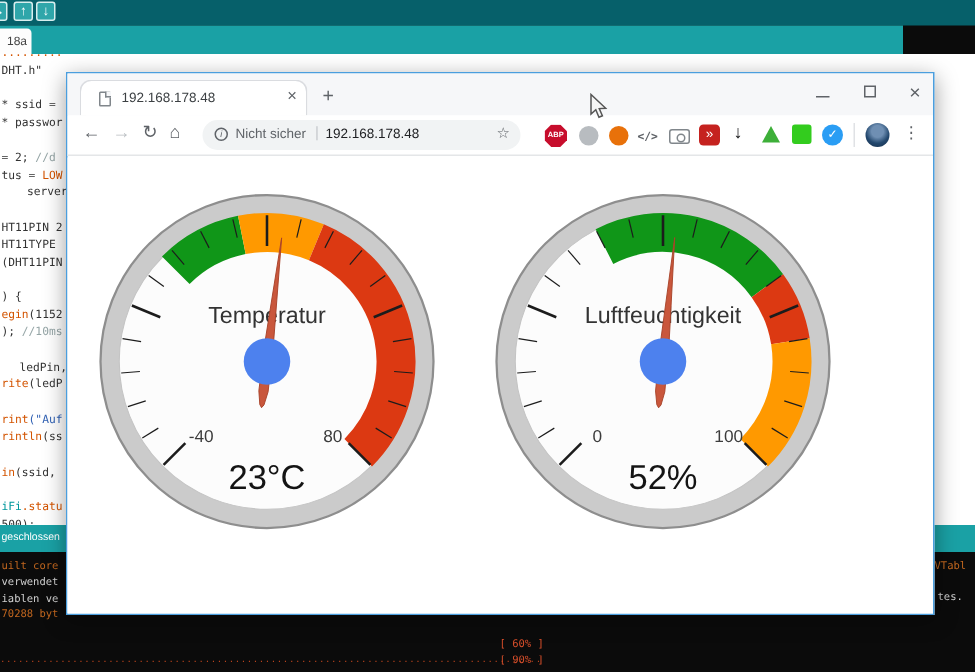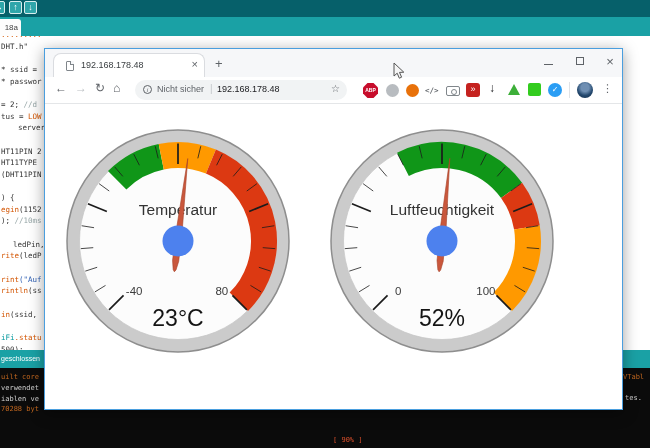--- a/index.html
+++ b/index.html
@@ -7,21 +7,21 @@
   body { font-family:"Liberation Sans", sans-serif; }
   .screen { position:relative; width:650px; height:448px; overflow:hidden; background:#0b0b0b; }
 
   
   .ide-toolbar { position:absolute; left:0; top:0; width:650px; height:17px; background:#06606a; }
   .ide-btn { position:absolute; top:1px; width:13px; height:13px; background:#2fa6aa; border:1px solid #d8eeee; border-radius:2px;
              color:#fff; font-size:9px; line-height:11px; text-align:center; }
   .ide-btn.b0 { left:-8px; }
   .ide-btn.b1 { left:9px; }
   .ide-btn.b2 { left:24px; }
-  .ide-tabstrip { position:absolute; left:0; top:17px; width:650px; height:19px; background:#1aa1a5; }
+  .ide-tabstrip { position:absolute; left:0; top:17px; width:602px; height:19px; background:#1aa1a5; }
   .ide-tab { position:absolute; left:-10px; top:2px; width:31px; height:17px; background:#fdfdfd; border-radius:3px 3px 0 0;
              font-size:8px; color:#444; line-height:17px; text-align:right; padding-right:3px; }
   .ide-editor { position:absolute; left:0; top:36px; width:650px; height:314px; background:#ffffff; }
   .code-line { position:absolute; left:1px; white-space:pre; font-family:"DejaVu Sans Mono", monospace; font-size:7.5px; line-height:9px; }
   .cp { color:#333333; } .co { color:#d35400; } .cc { color:#95a5a6; } .ct { color:#00979c; } .cs { color:#2e5fb3; }
   .ide-status { position:absolute; left:0; top:350px; width:650px; height:18px; background:#1aa1a5; color:#fff; font-size:7px; }
   .ide-status span { position:absolute; left:1px; top:5px; }
   .ide-console { position:absolute; left:0; top:368px; width:650px; height:80px; background:#0b0b0b;
                  font-family:"DejaVu Sans Mono", monospace; }
   .con-line { position:absolute; white-space:pre; font-size:7px; }
@@ -127,20 +127,21 @@
   <div class="ide-status">
     <span>geschlossen</span>
   </div>
   <div class="ide-console" id="ide-console">
       <div class="con-line con-orange" style="left: 1px; top: 5px;">uilt core</div>
       <div class="con-line con-gray" style="left: 1px; top: 15.8px;">verwendet</div>
       <div class="con-line con-gray" style="left: 1px; top: 26.6px;">iablen ve</div>
       <div class="con-line con-orange" style="left: 1px; top: 37.4px;">70288 byt</div>
       <div class="con-line con-orange" style="left: 623px; top: 5px;">VTabl</div>
       <div class="con-line con-gray" style="left: 625px; top: 26px;">tes.</div>
+      <div class="prog-line" style="top: 57.8px;"><span class="prog-dots">..........................................................................................</span><span class="prog-label">[ 60% ]</span></div>
       <div class="prog-line" style="top: 68.6px;"><span class="prog-dots">..........................................................................................</span><span class="prog-label">[ 90% ]</span></div>
     </div>
 
   <div class="browser">
     <div class="b-tabbar">
       <div class="b-tab">
         <div class="favicon"></div>
         <div class="b-tab-title">192.168.178.48</div>
         <div class="b-tab-close">×</div>
       </div>

